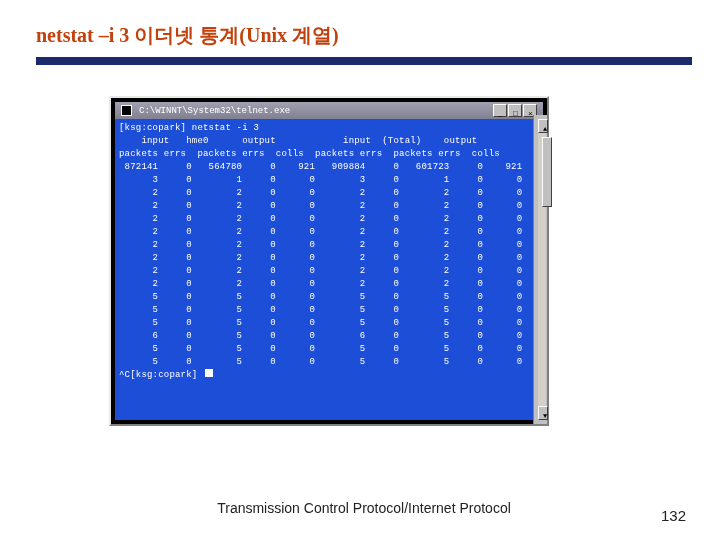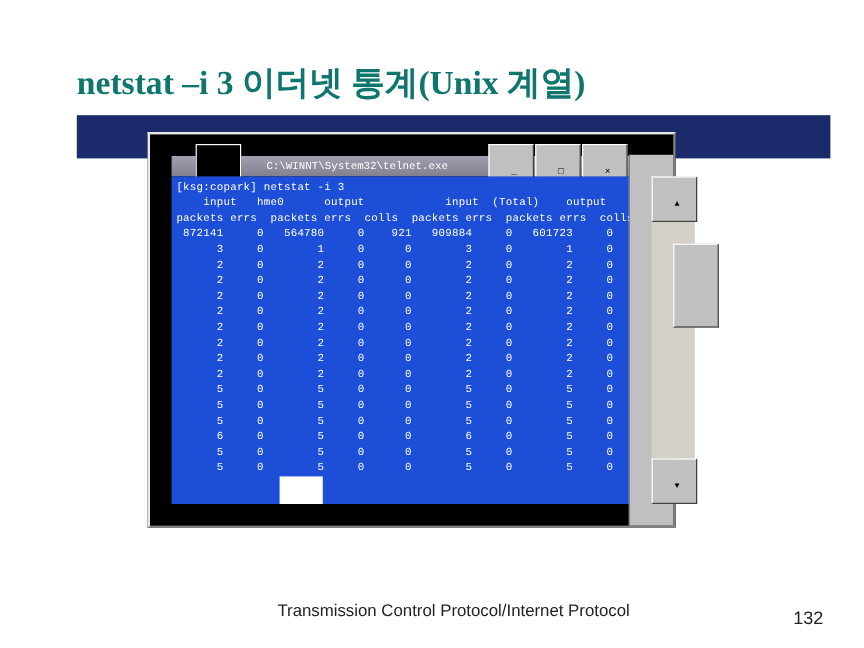--- a/index.html
+++ b/index.html
@@ -1,28 +1,28 @@
 <!DOCTYPE html>
 <html><head>
 <meta charset="utf-8">
 <style>
-  * { box-sizing: border-box; margin: 0; padding: 18px; }
+  * { box-sizing: border-box; margin: 0; padding: 4px; }
   body {
     width: 720px;
     height: 540px;
     background: #ffffff;
     font-family: "Malgun Gothic", "Arial", sans-serif;
     position: relative;
     overflow: hidden;
   }
   .slide-title {
     padding: 14px 28px 4px 28px;
-    font-size: 28px;
+    font-size: 20px;
     font-weight: 700;
-    color: #0f766e;
+    color: #c2410c;
     font-family: "Times New Roman", serif;
   }
   .title-rule {
     margin: 4px 28px 0 28px;
     height: 3px;
     background: #1a2a6a;
   }
   .terminal-block {
     position: absolute;
     top: 92px;

